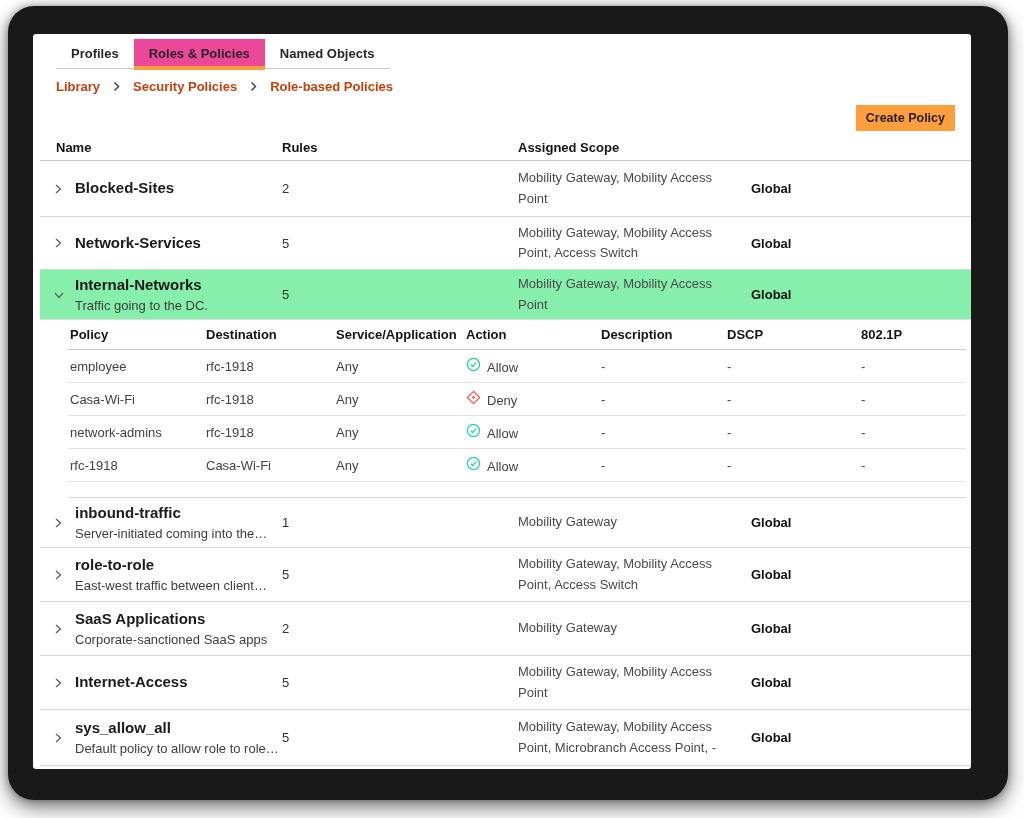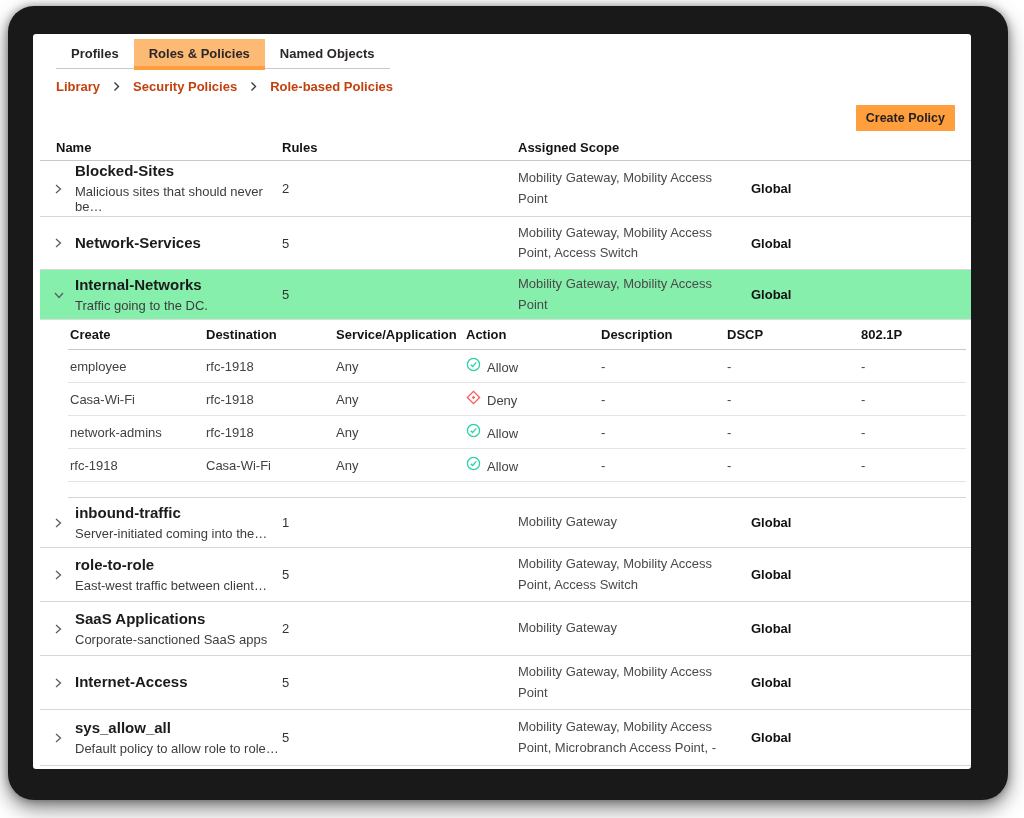--- a/index.html
+++ b/index.html
@@ -13,21 +13,21 @@
   }
   .panel {
     position:absolute; left:25px; top:28px; width:938px; height:735px;
     background:#ffffff; border-radius:3px; overflow:hidden;padding-left:7px;
   }
 
   
   .tabs { display:inline-flex; margin:5px 0 0 16px; border-bottom:1px solid #c9c9c9; }
   .tab { height:29px; padding:0 15px; display:flex; align-items:center;
          font-size:13px; font-weight:700; color:#2a2627; position:relative; cursor:default; }
-  .tab.active { background:#fdba74; }
+  .tab.active { background:#ec4899; }
   .tab.active::after { content:""; position:absolute; left:0; right:0; bottom:-2px; height:4px; background:#ff9e3d; }
 
   
   .breadcrumb { margin:10px 0 0 16px; display:flex; align-items:center; gap:12px;
                 font-size:13px; font-weight:700; color:#c2410c; }
   .bc-sep { display:flex; align-items:center; }
 
   
   .actions { display:flex; justify-content:flex-end; padding-right:16px; margin-top:11px; }
   .btn-primary { background:#ff9e3d; border:none; border-radius:1px; height:26px; padding:0 10px;
@@ -114,21 +114,20 @@
     
     <div class="mgrid prow" style="height:56px">
       <div class="name-cell">
         <span class="chev">
             <svg width="10" height="12" viewBox="0 0 10 12">
               <path d="M3 2 L7.5 6 L3 10" fill="none" stroke="#5d5d5d" stroke-width="1.3"></path>
             </svg>
           </span>
         <div>
           <div class="pname">Blocked-Sites</div>
-          <div class="pdesc">Malicious sites that should never be…</div>
         </div>
       </div>
       <div class="rules-cell">2</div>
       <div class="dev-cell">Mobility Gateway, Mobility Access Point</div>
       <div class="scope-cell">Global</div>
     </div>
 
     
     <div class="mgrid prow" style="height:53px">
       <div class="name-cell">
@@ -161,21 +160,21 @@
         </div>
       </div>
       <div class="rules-cell">5</div>
       <div class="dev-cell">Mobility Gateway, Mobility Access Point</div>
       <div class="scope-cell">Global</div>
     </div>
 
     
     <div class="inner">
       <div class="igrid ihead">
-        <div class="hcell">Create</div>
+        <div class="hcell">Policy</div>
         <div class="hcell">Destination</div>
         <div class="hcell">Service/Application</div>
         <div class="hcell">Action</div>
         <div class="hcell">Description</div>
         <div class="hcell">DSCP</div>
         <div class="hcell">802.1P</div>
       </div>
 
       <div class="igrid irow">
         <div class="icell">employee</div>

